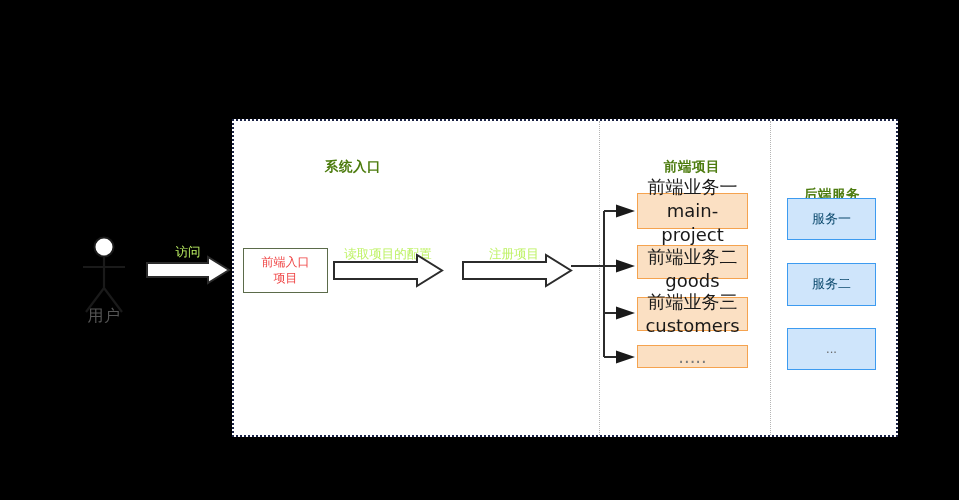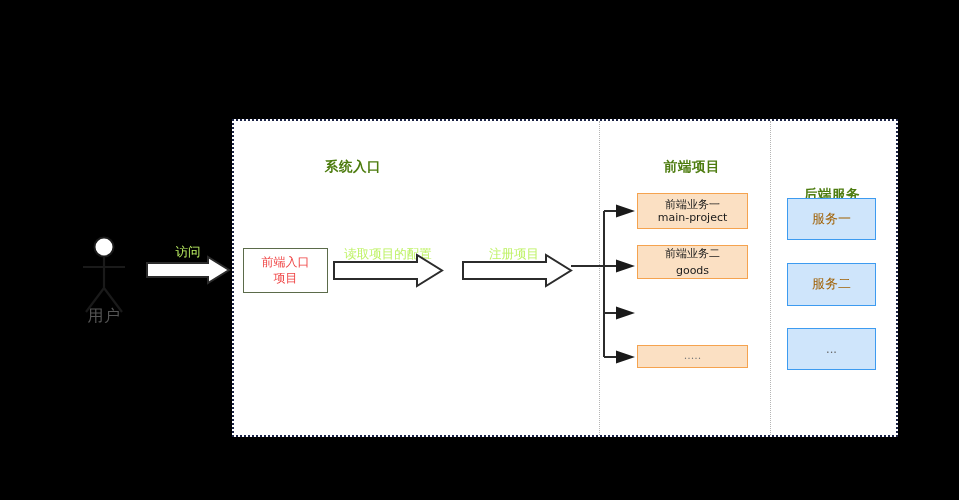--- a/index.html
+++ b/index.html
@@ -78,28 +78,28 @@
   }
   .box-entry {
     background: #ffffff;
     border: 1.4px solid #5b6b4a;
     font-size: 12px;
     color: #ef4444;
   }
   .box-project {
     background: #fbe0c3;
     border: 1.6px solid #f5a34f;
-    font-size: 11px;
+    font-size: 18px;
     color: #1a1a1a;
   }
   .box-service {
     background: #cfe5fb;
     border: 1.8px solid #3d9bf0;
     font-size: 13px;
-    color: #a16207;
+    color: #0c4a6e;
   }
   .box .line2 {
     font-family: "DejaVu Sans", "Liberation Sans", sans-serif;
   }
 
   
   .arrow-label {
     position: absolute;
     font-size: 12.5px;
     color: #bef264;
@@ -148,20 +148,24 @@
     <span>项目</span>
   </div>
 
   <div class="box box-project" style="left:637px; top:193px; width:111px; height:36px;">
     <span>前端业务一</span>
     <span class="line2">main-project</span>
   </div>
   <div class="box box-project" style="left:637px; top:245px; width:111px; height:34px;justify-content:space-between;">
     <span>前端业务二</span>
     <span class="line2">goods</span>
+  </div>
+  <div class="box box-project" style="left:637px; top:297px; width:111px; height:34px;">
+    <span>前端业务三</span>
+    <span class="line2">customers</span>
   </div>
   <div class="box box-project" style="left:637px; top:345px; width:111px; height:23px; color:#7a7a7a;">
     <span class="line2">.....</span>
   </div>
 
   <div class="box box-service" style="left:787px; top:198px; width:89px; height:42px;">
     <span>服务一</span>
   </div>
   <div class="box box-service" style="left:787px; top:263px; width:89px; height:43px;">
     <span>服务二</span>

